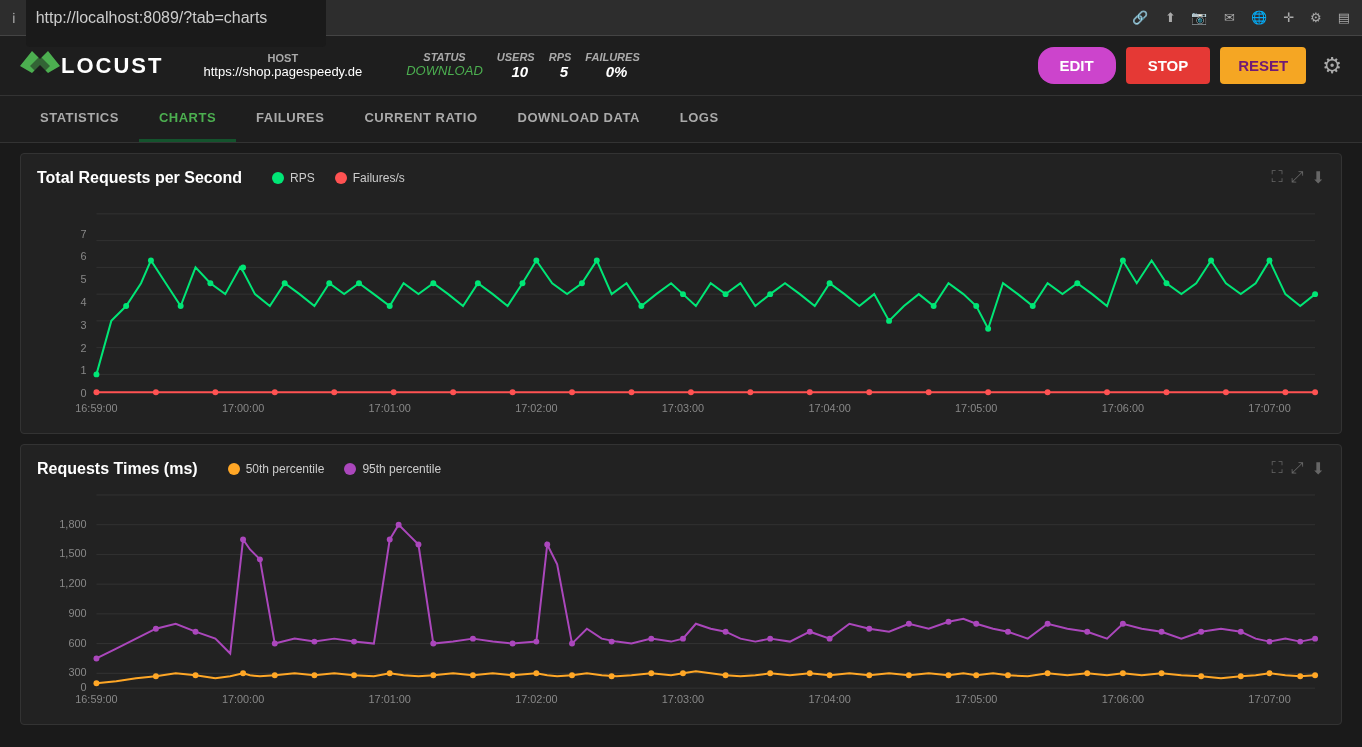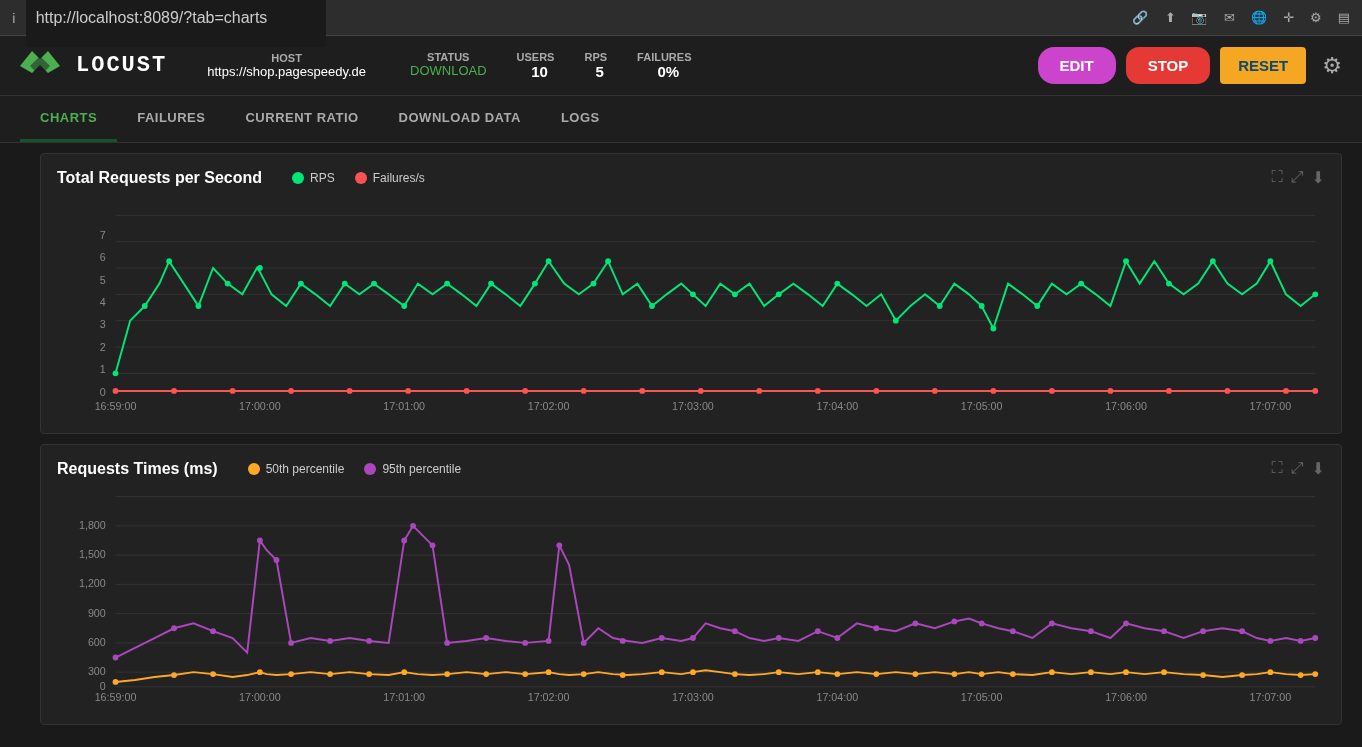--- a/index.html
+++ b/index.html
@@ -36,23 +36,22 @@
       background: #1e1e1e;
       display: flex;
       align-items: center;
       padding: 0 20px;
       height: 60px;
       border-bottom: 1px solid #333;
     }
     .logo {
       display: flex;
       align-items: center;
-      gap: 16px;
+      gap: 1px;
       margin-right: 40px;
-      font-family: Liberation Mono, monospace;
     }
     .logo-icon {
       width: 40px;
       height: 30px;
     }
     .logo-text {
       font-size: 22px;
       font-weight: bold;
       color: #fff;
       letter-spacing: 2px;
@@ -60,22 +59,23 @@
     .host-info {
       display: flex;
       flex-direction: column;
       align-items: center;
       margin-right: 44px;
     }
     .host-info .label { color: #aaa; font-size: 11px; font-weight: bold; }
     .host-info .value { color: #fff; font-size: 13px; }
     .status-info {
       display: flex;
-      gap: 30px;
+      gap: 14px;
       margin-right: auto;
+      font-style: italic;
     }
     .stat-block {
       display: flex;
       flex-direction: column;
       align-items: center;
     }
     .stat-block .label { color: #aaa; font-size: 11px; font-weight: bold; }
     .stat-block .value { color: #fff; font-size: 15px; font-weight: bold; margin-left: 8px; }
     .status-running { color: #4CAF50; font-size: 13px; }
     .nav-buttons {
@@ -93,26 +93,26 @@
       border-radius: 16px;
       cursor: pointer;
     }
     .btn-stop {
       background: #e53935;
       color: #fff;
       border: none;
       padding: 10px 22px;
       font-size: 15px;
       font-weight: bold;
-      border-radius: 13px;
+      border-radius: 4px;
       cursor: pointer;
     }
     .btn-reset {
       background: #f5a623;
-      color: #0c4a6e;
+      color: #701a75;
       border: none;
       padding: 10px 18px;
       font-size: 15px;
       font-weight: bold;
       border-radius: 4px;
       cursor: pointer;
     }
     .gear-btn {
       background: none;
       border: none;
@@ -141,21 +141,20 @@
     }
     .tab-item.active {
       color: #4CAF50;
       border-bottom: 3px solid #14532d;
     }
 
     
     .charts-area {
       background: #1a1a1a;
       padding: 10px 20px 10px 20px;
-      margin-left: 20px;
     }
 
     
     .chart-card {
       background: #222;
       border: 1px solid #333;
       border-radius: 4px;
       padding: 14px 16px 10px 16px;
       margin-bottom: 10px;
       position: relative;
@@ -268,20 +267,21 @@
 
   <div class="nav-buttons">
     <button class="btn-edit">EDIT</button>
     <button class="btn-stop">STOP</button>
     <button class="btn-reset">RESET</button>
     <button class="gear-btn">⚙</button>
   </div>
 </div>
 
 <div class="tab-bar">
+  <div class="tab-item">STATISTICS</div>
   <div class="tab-item active">CHARTS</div>
   <div class="tab-item">FAILURES</div>
   <div class="tab-item">CURRENT RATIO</div>
   <div class="tab-item">DOWNLOAD DATA</div>
   <div class="tab-item">LOGS</div>
 </div>
 
 <div class="charts-area">
 
   <div class="chart-card">

